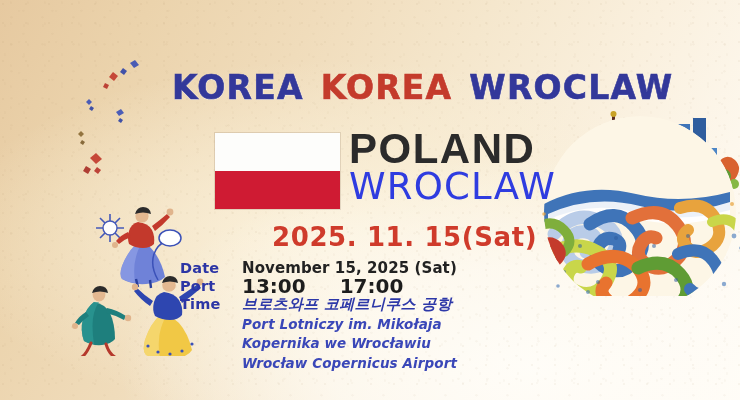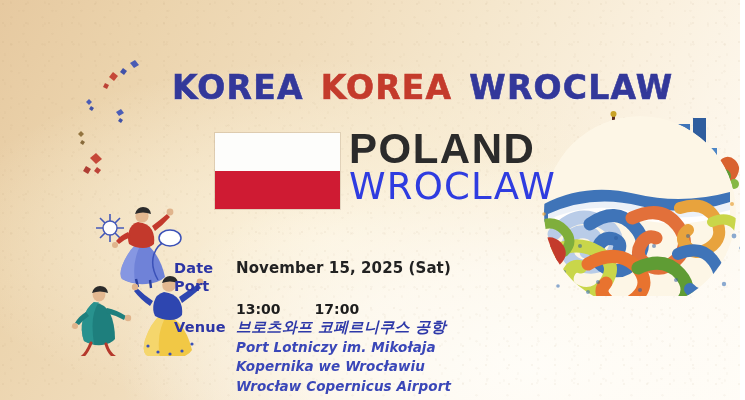--- a/index.html
+++ b/index.html
@@ -95,21 +95,21 @@
     font-weight: 700;
     letter-spacing: .6px;
     line-height: 1;
     color: #cf3b2b;
     font-family: "DejaVu Sans", "Liberation Sans", sans-serif;
   }
 
   
   #info {
     position: absolute;
-    left: 174px; top: 259px;
+    left: 180px; top: 259px;
     display: grid;
     grid-template-columns: 62px auto;
     column-gap: 0px;
     row-gap: 0px;
     align-items: start;
   }
   .lbl {
     color: #2c35a5;
     font-weight: 700;
     font-size: 14.5px;
@@ -120,26 +120,25 @@
   .val-date {
     color: #222222;
     font-weight: 700;
     font-size: 15px;
     line-height: 18px;
     letter-spacing: .1px;
   }
   .val-time {
     color: #1d1d1d;
     font-weight: 700;
-    font-size: 14px;
+    font-size: 20px;
     line-height: 18px;
     display: flex;
     align-items: baseline;
     gap: 0;
-    margin-top: 23px;
   }
   .val-time .sep {
     display: inline-block;
     width: 34px;
     text-align: center;
     color: #8f8470;
     font-weight: 400;
   }
   .venue-lines { line-height: 19.5px; font-style: italic; }
   .venue-ko {
@@ -330,34 +329,35 @@
   </div>
 
   <div id="flag">
     <div class="stripe-white"></div>
     <div class="stripe-red"></div>
   </div>
 
   <div id="country">POLAND</div>
   <div id="city">WROCLAW</div>
 
+  <div id="bigdate">2025. 11. 15(Sat)</div>
 
   <div id="info">
 
     <div class="lbl">Date</div>
     <div class="val-date">November 15, 2025 (Sat)</div>
 
     <div class="lbl">Port</div>
     <div class="val-time">
       <span>13:00</span>
       <span class="sep"></span>
       <span>17:00</span>
     </div>
 
-    <div class="lbl">Venue</div>
+    <div class="lbl">Time</div>
     <div class="venue-lines">
       <div class="venue-ko">브로츠와프 코페르니쿠스 공항</div>
       <div class="venue-pl">Port Lotniczy im. Mikołaja</div>
       <div class="venue-pl">Kopernika we Wrocławiu</div>
       <div class="venue-pl">Wrocław Copernicus Airport</div>
     </div>
   </div>
 
 </div>
 

